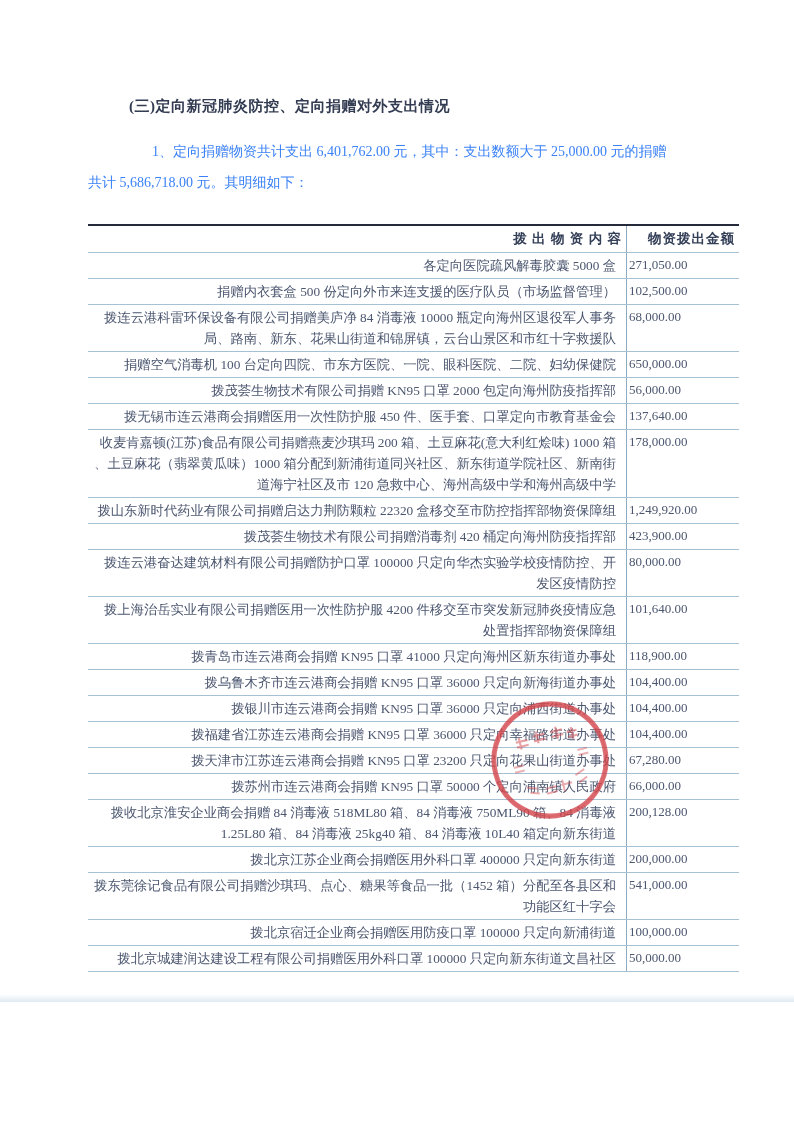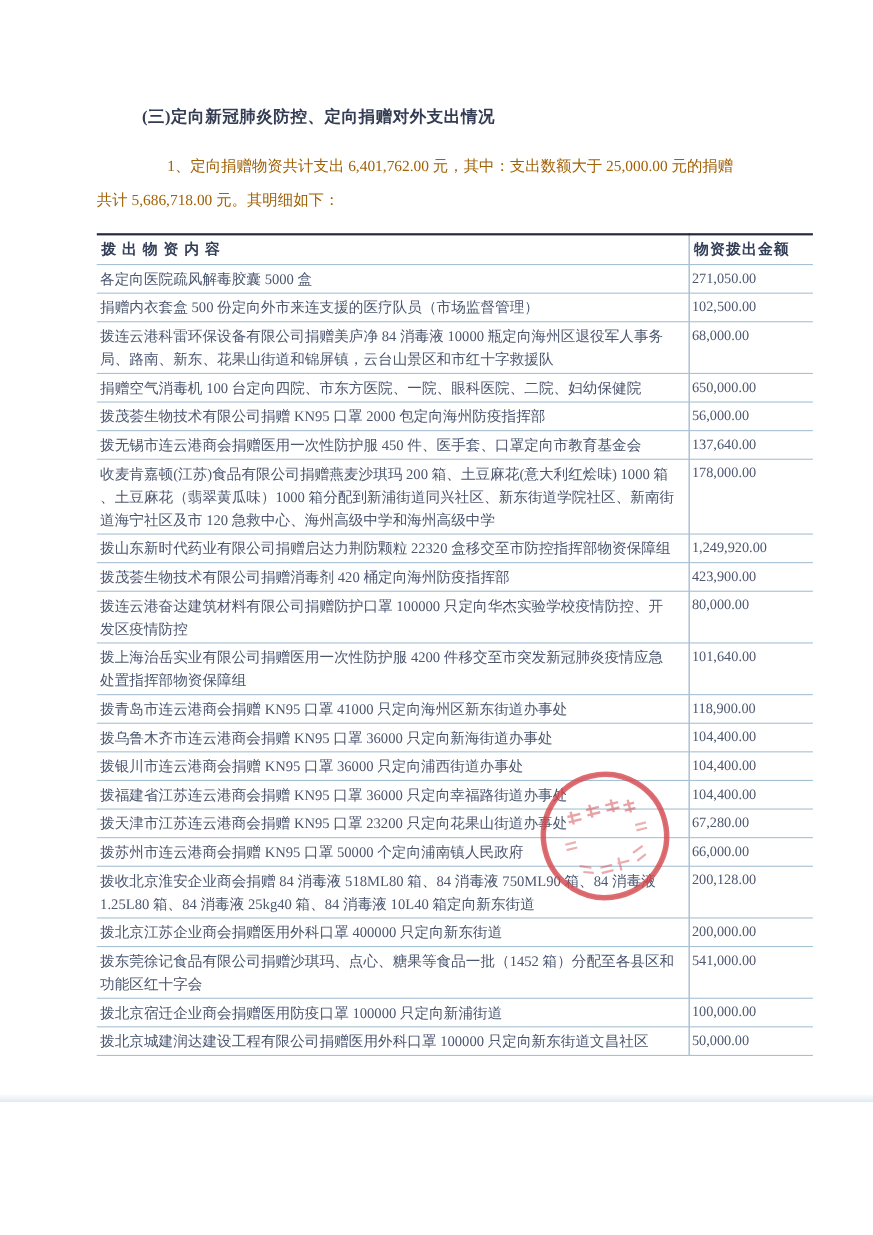--- a/index.html
+++ b/index.html
@@ -14,48 +14,48 @@
   .content{
     position:absolute;left:88px;top:97px;width:634px;
   }
   .heading{
     margin:0 0 20px 41px;
     font-size:15px;font-weight:bold;
     color:#333c52;
     letter-spacing:.5px;
   }
   .intro{
-    margin:0 0 14px 0;
+    margin:0 0 26px 0;
     font-size:14px;line-height:31px;
-    color:#a16207;
+    color:#3b82f6;
   }
   .intro .l1{display:block;padding-left:64px;}
   .intro .l2{display:block;}
   table.donation{
     width:634px;
     border-collapse:collapse;
     border-top:2.5px solid #252b3b;
     table-layout:fixed;
   }
   table.donation th,table.donation td{
     border-bottom:1px solid #a6c0d4;
   }
   th.c-content,td.c-content{
     width:530px;
     border-right:1px solid #8fabc2;
   }
   th.c-amount,td.c-amount{width:104px;margin-left:38px;}
   th{
     font-size:13.5px;font-weight:bold;color:#333e57;
-    padding:4px 4px;letter-spacing:1px;text-align:left;
+    padding:4px 4px;letter-spacing:1px;text-align:right;
   }
   td.c-content{
     font-size:13.3px;line-height:21px;color:#4b566f;
     padding:2px 10px 2px 3px;
-    text-align:left;vertical-align:top;
+    text-align:right;vertical-align:top;
   }
   td.c-amount{
     font-size:13px;color:#4b566f;
     padding:4px 1px 2px 2px;
     text-align:left;vertical-align:top;
     white-space:nowrap;
     font-family:"Liberation Serif","DejaVu Serif",serif;
   }
   .page-number{
     position:absolute;left:0;right:0;top:1036px;

